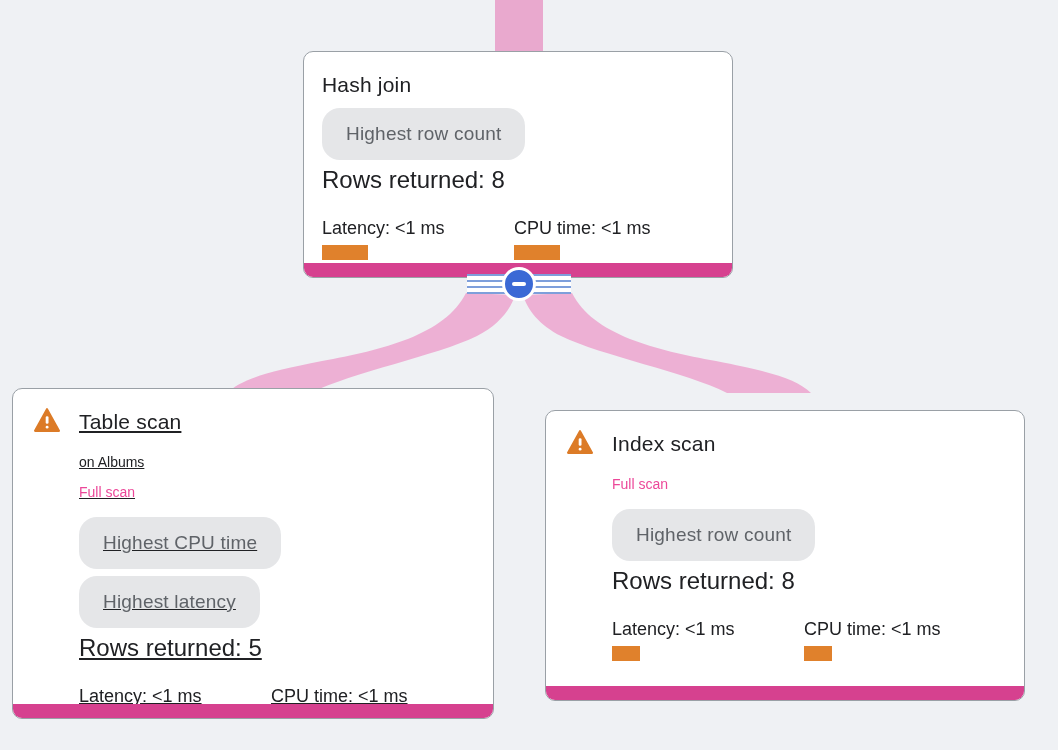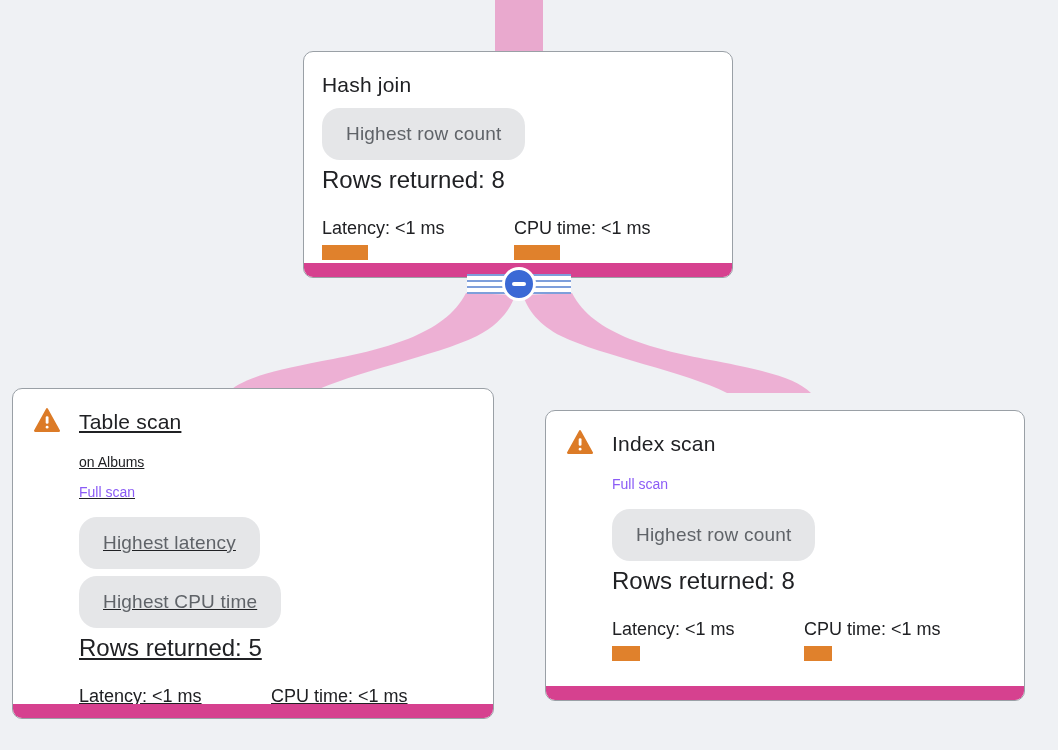--- a/index.html
+++ b/index.html
@@ -45,21 +45,21 @@
   .card.has-icon .card-content { margin-left: 66px; }
 
   .card-title {
     margin-top: 20px;
     font-size: 21px;
     line-height: 26px;
     font-weight: 500;
     letter-spacing: 0.2px;
   }
   .subtitle { margin-top: 12px; font-size: 14px; line-height: 30px; }
-  .scan-type { color: #8b5cf6; }
+  .scan-type { color: #ec4899; }
 
   .badges {
     margin-top: 10px;
     display: flex;
     flex-direction: column;
     align-items: flex-start;
     gap: 7px;
   }
   .badge {
     height: 52px;
@@ -172,22 +172,22 @@
       <rect x="10.8" y="7.5" width="2.6" height="7" rx="1.2" fill="#ffffff"></rect>
       <rect x="10.8" y="16.2" width="2.6" height="2.6" rx="1.2" fill="#ffffff"></rect>
     </svg>
     <div class="card-content">
       <div class="card-title">Table scan</div>
       <div class="subtitle">
         <div>on Albums</div>
         <div class="scan-type">Full scan</div>
       </div>
       <div class="badges">
+        <span class="badge">Highest CPU time</span>
         <span class="badge">Highest latency</span>
-        <span class="badge">Highest CPU time</span>
       </div>
       <div class="rows">Rows returned: 5</div>
       <div class="metrics">
         <div class="metric">
           <div class="metric-label">Latency: &lt;1 ms</div>
           <div class="metric-bar" style="width: 63px;"></div>
         </div>
         <div class="metric">
           <div class="metric-label">CPU time: &lt;1 ms</div>
           <div class="metric-bar" style="width: 63px;"></div>

